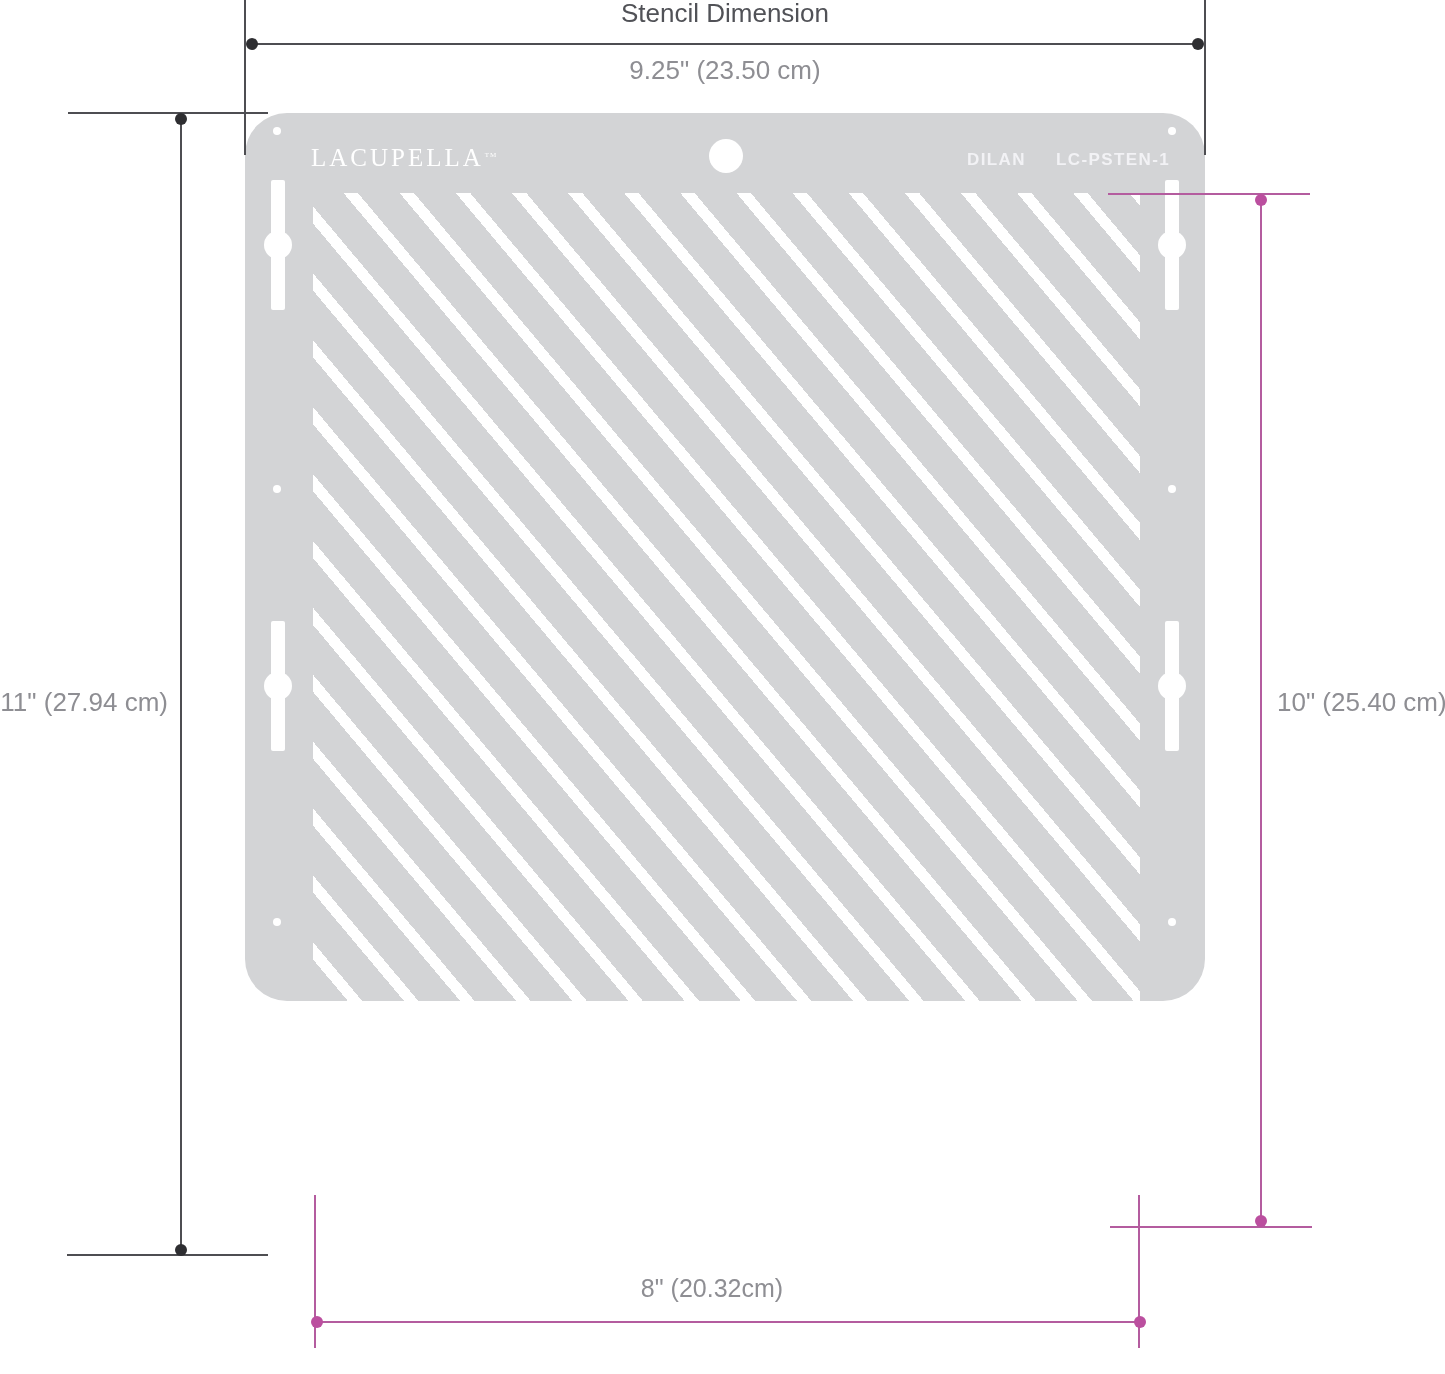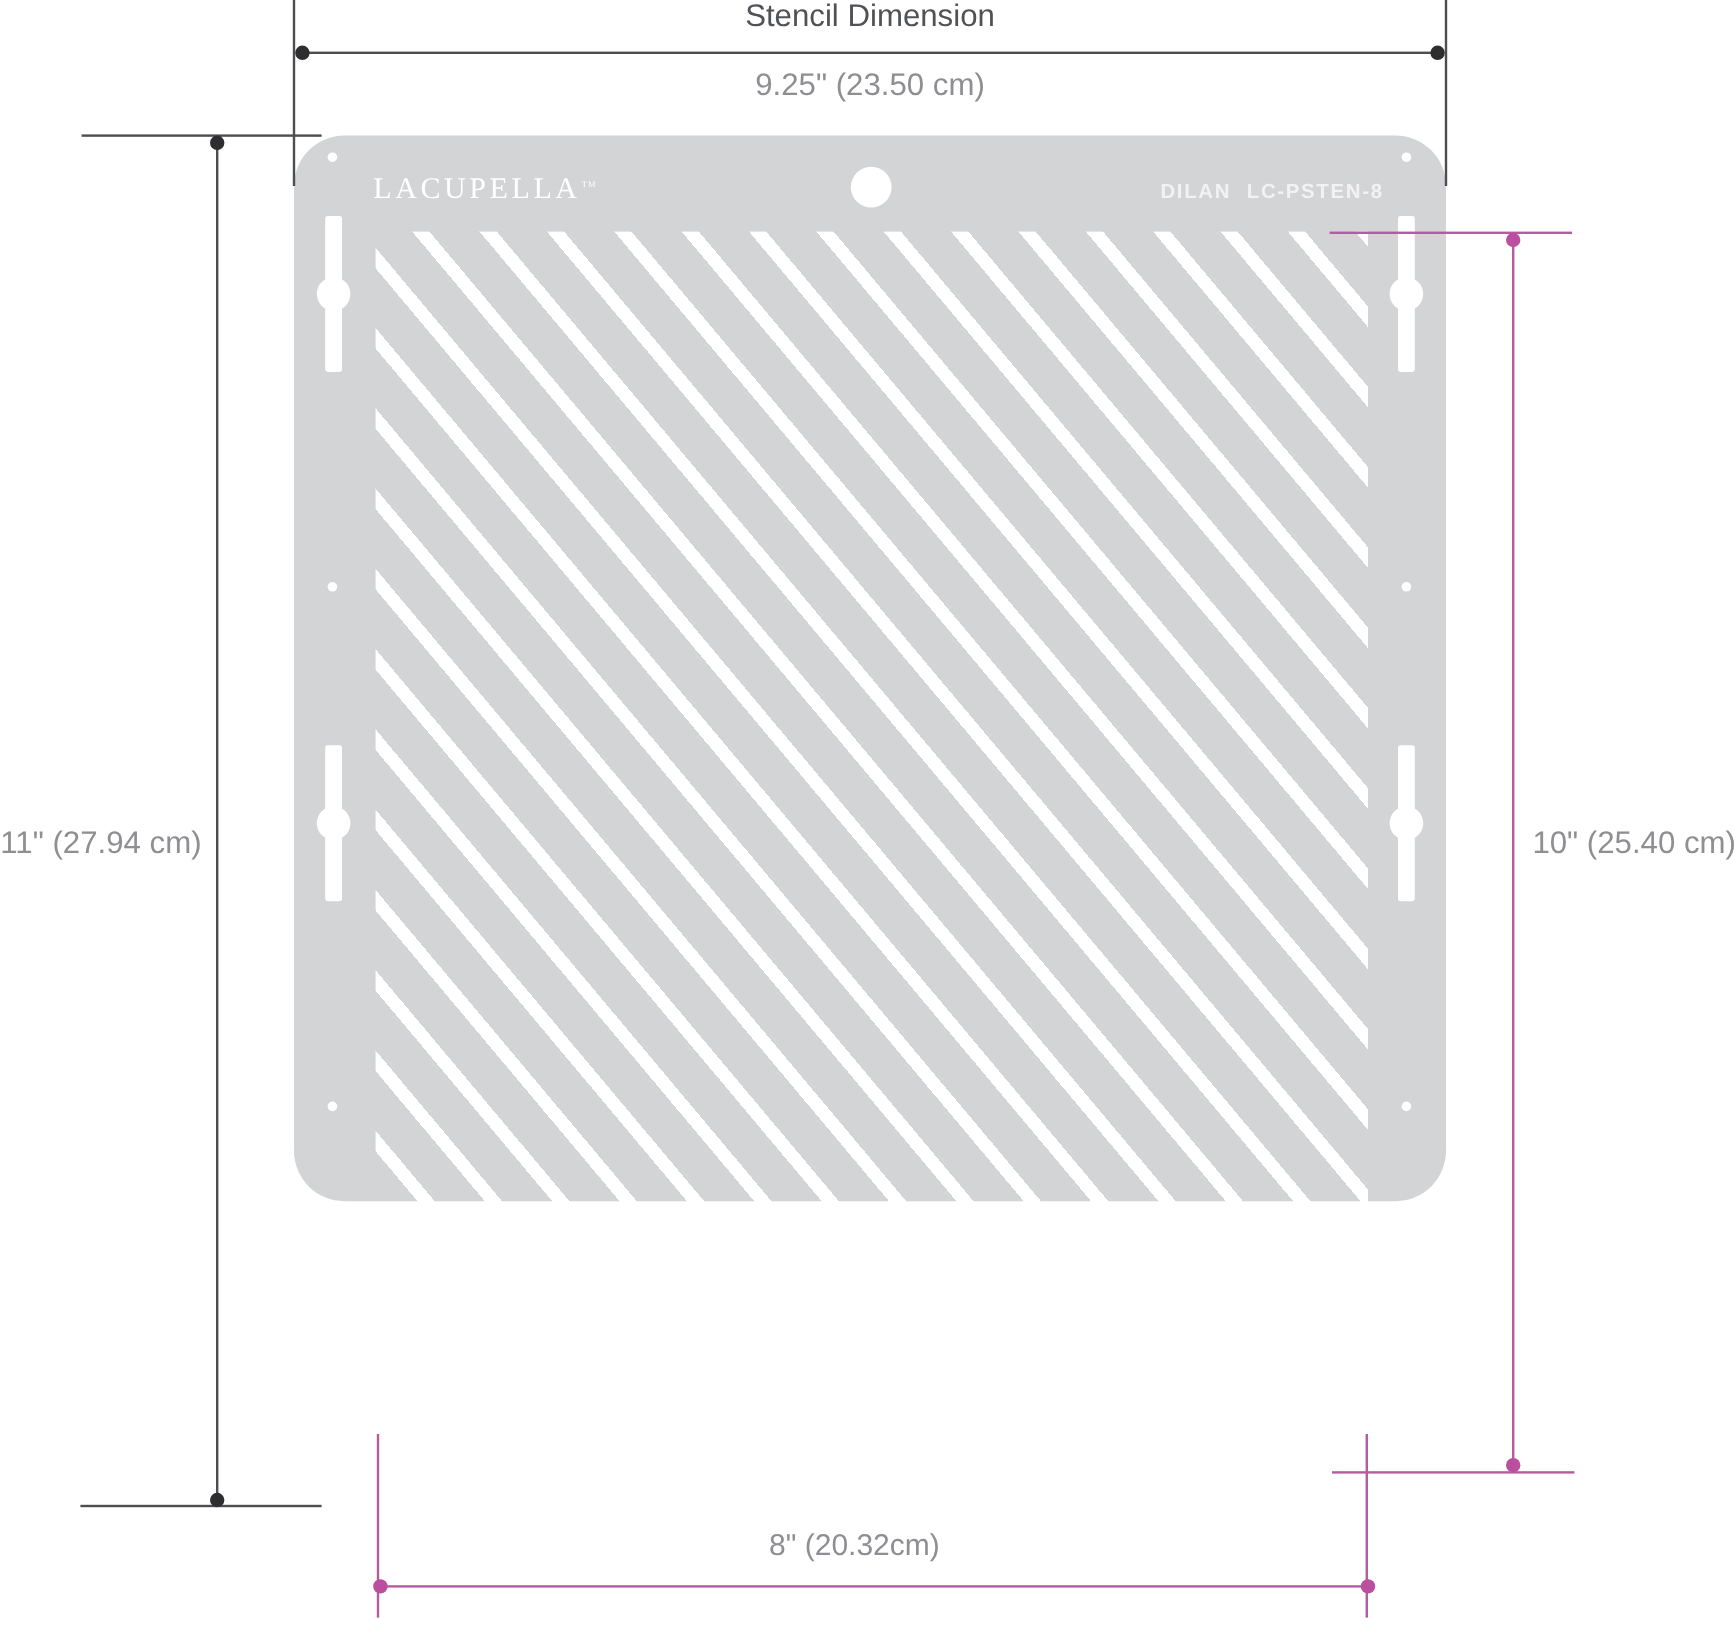--- a/index.html
+++ b/index.html
@@ -34,21 +34,21 @@
   }
   .brand{
     position:absolute;left:66px;top:31px;
     font-family:"Liberation Serif", serif;
     font-size:25px;letter-spacing:3px;color:#fff;white-space:nowrap;
   }
   .brand .tm{font-size:7px;vertical-align:super;letter-spacing:1px;margin-left:1px;}
   .model{
     position:absolute;left:722px;top:37px;
     font-size:17px;font-weight:bold;letter-spacing:1.4px;color:#f2f2f5;
-    white-space:nowrap;display:flex;gap:13px;
+    white-space:nowrap;display:flex;gap:30px;
   }
   .hole{
     position:absolute;left:464px;top:26px;width:34px;height:34px;border-radius:50%;
     background:#fff;
   }
   .reg-mark{position:absolute;width:28px;height:130px;}
   .reg-bar{position:absolute;left:7px;top:0;width:14px;height:130px;background:#fff;border-radius:2px;}
   .reg-circle{position:absolute;left:0;top:51px;width:28px;height:28px;border-radius:50%;background:#fff;}
   .pin-dot{position:absolute;width:8px;height:8px;border-radius:50%;background:#fff;}
   
@@ -69,21 +69,21 @@
 
 <div id="canvas">
 
   <div class="stencil">
     <div class="pattern"></div>
 
     <div class="brand"><span>LACUPELLA</span><span class="tm">TM</span></div>
 
     <div class="model">
       <span>DILAN</span>
-      <span>LC-PSTEN-8</span>
+      <span>LC-PSTEN-1</span>
     </div>
 
     <div class="hole"></div>
 
     <div class="reg-mark" style="left:19px;top:67px;">
         <div class="reg-bar"></div>
         <div class="reg-circle"></div>
       </div>
     <div class="reg-mark" style="left:19px;top:508px;">
         <div class="reg-bar"></div>

